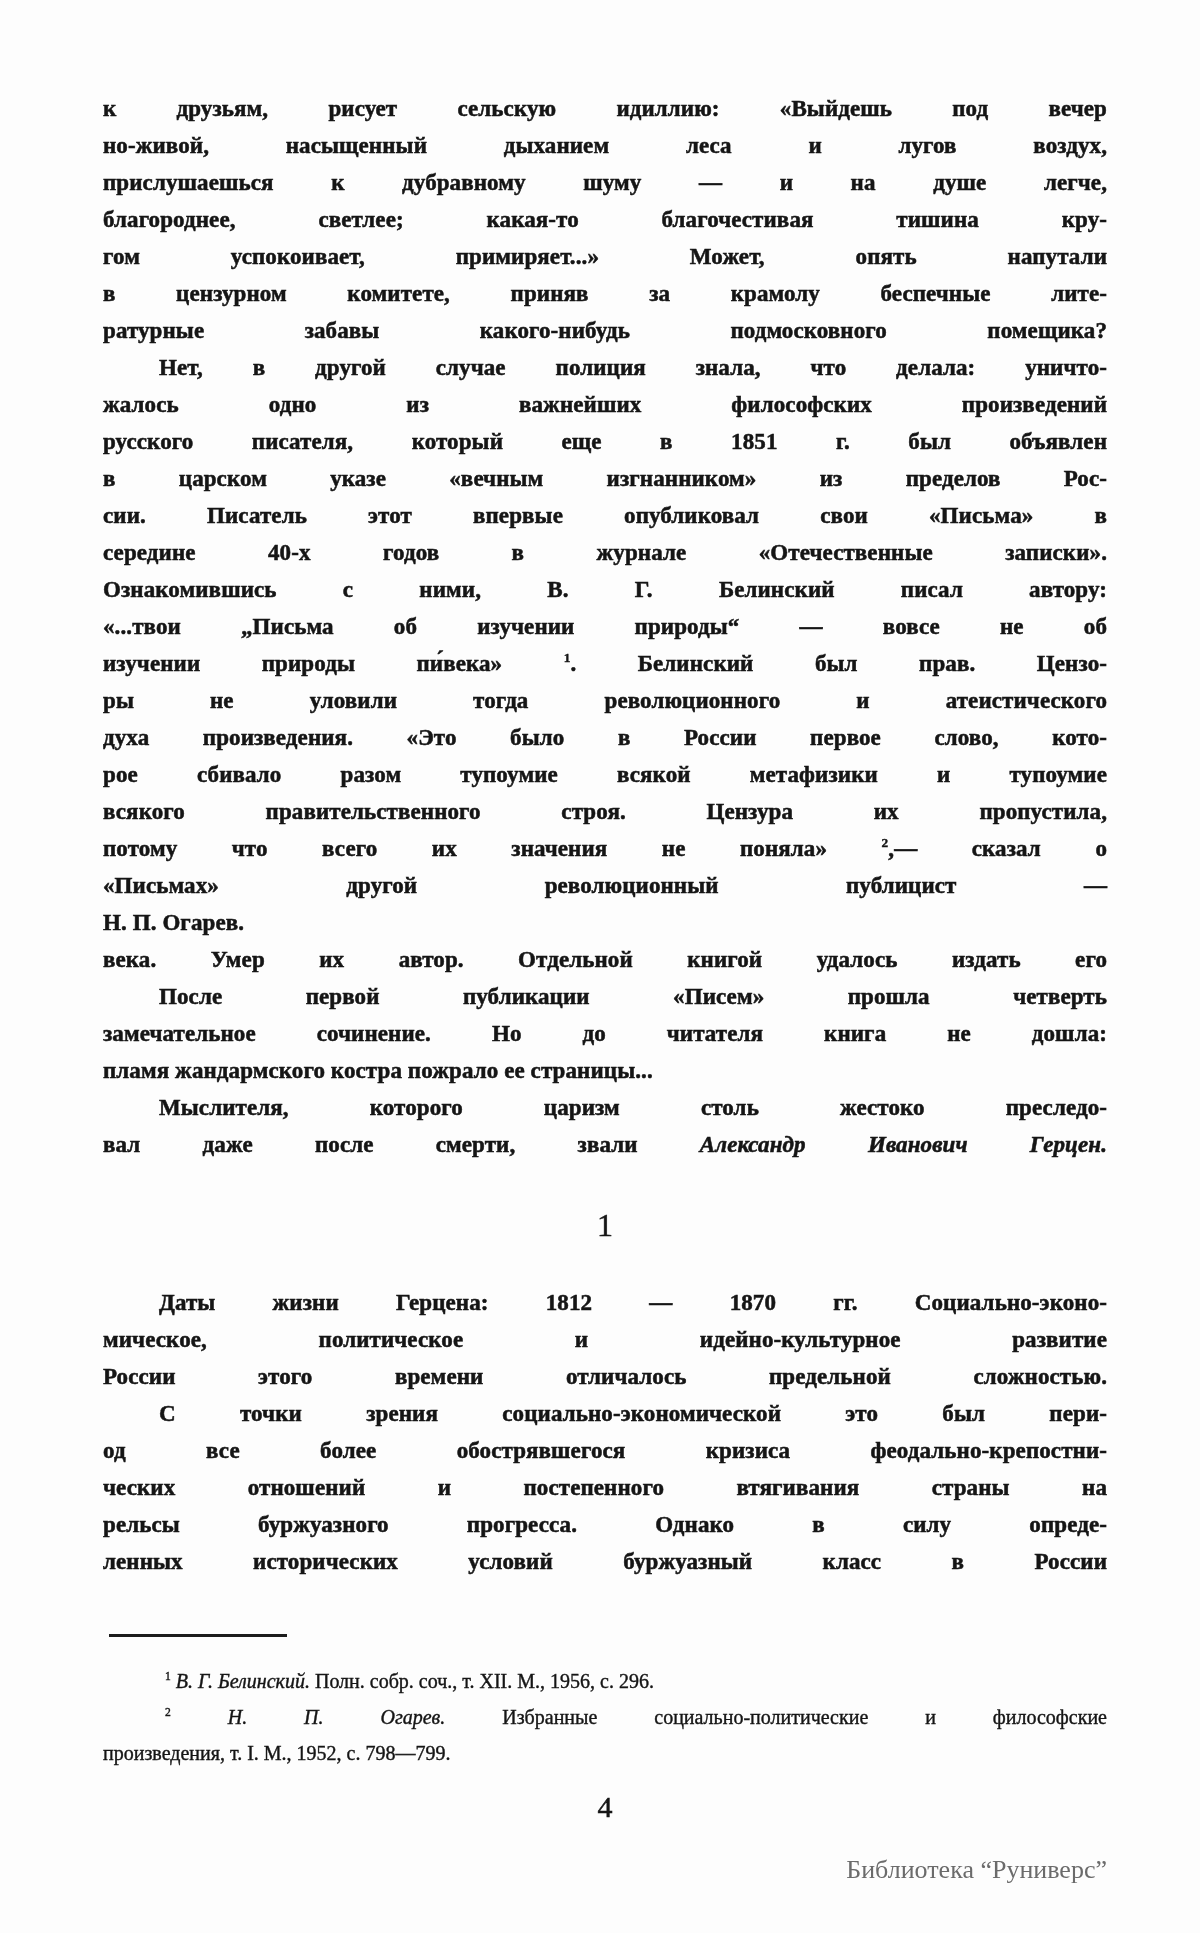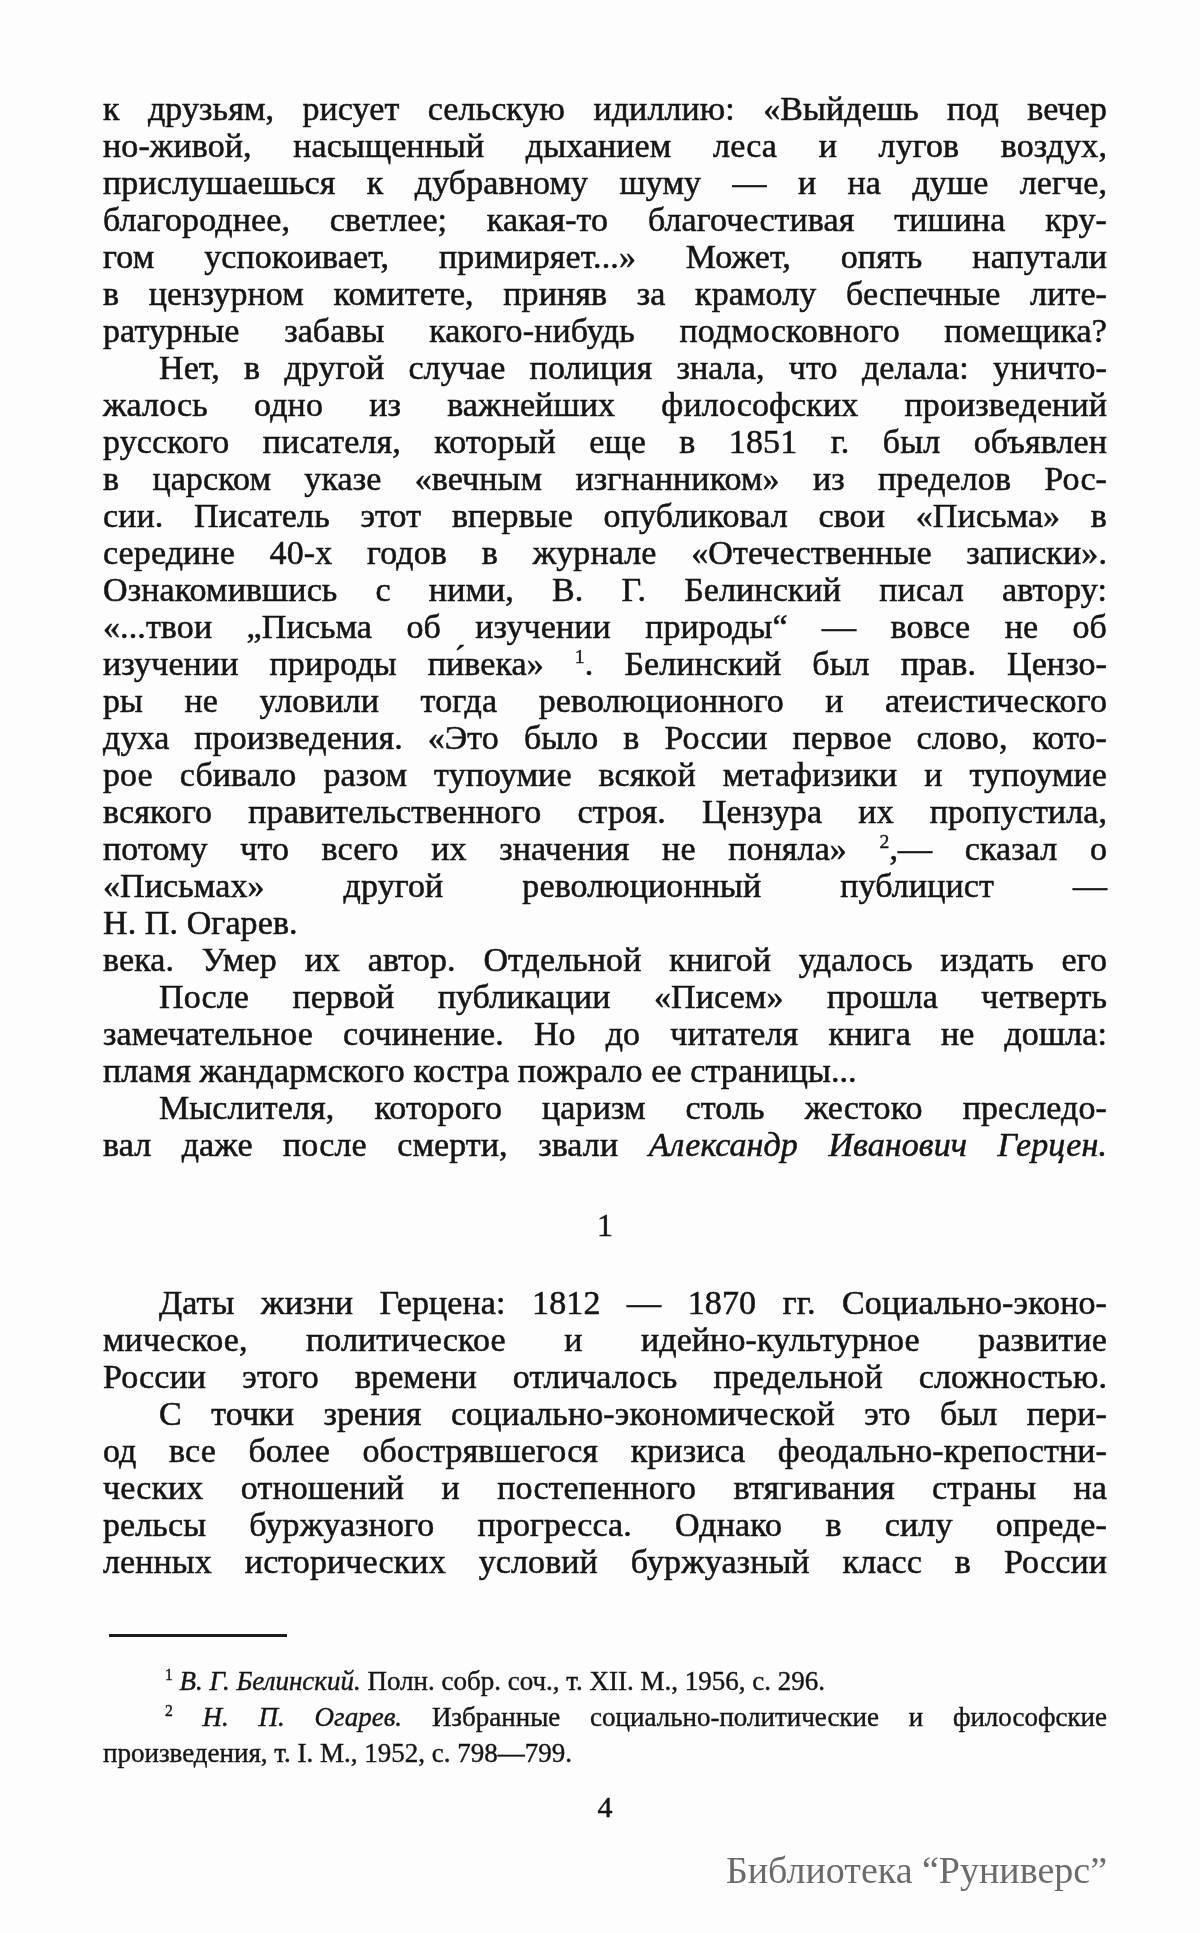--- a/index.html
+++ b/index.html
@@ -13,26 +13,27 @@
     overflow: hidden;
   }
   .text-col {
     position: absolute;
     left: 103px;
     top: 90px;
     width: 1004px;
   }
   .para { margin: 0; }
   .ln {
-    font-size: 34px;
+    font-size: 23px;
     line-height: 37px;
     text-align: justify;
     letter-spacing: 0.1px;
     -webkit-text-stroke: 0.55px #171717;
     white-space: normal;
+    font-weight: bold;
   }
   .ln.fill { text-align-last: justify; }
   .ln.ind { text-indent: 56px; }
   .it { font-style: italic; }
   sup {
     font-size: 0.58em;
     line-height: 0;
     vertical-align: super;
     -webkit-text-stroke: 0.4px #171717;
   }
@@ -46,39 +47,39 @@
   }
   .fn-rule {
     margin-top: 54px;
     margin-left: 6px;
     width: 178px;
     height: 3px;
     background: #1c1c1c;
   }
   .footnotes { margin-top: 26px; }
   .fn-ln {
-    font-size: 27px;
+    font-size: 20px;
     line-height: 36px;
     text-align: justify;
     -webkit-text-stroke: 0.4px #171717;
   }
   .fn-ln.fill { text-align-last: justify; }
   .fn-ln.ind { text-indent: 62px; }
   .page-num {
     margin-top: 20px;
     font-size: 30px;
     line-height: 32px;
     text-align: center;
     -webkit-text-stroke: 0.5px #171717;
   }
   .watermark {
     position: absolute;
     top: 1853px;
     right: 93px;
-    font-size: 38px;
+    font-size: 26px;
     line-height: 34px;
     color: #6b6b6b;
     font-family: "Liberation Serif", "DejaVu Serif", serif;
   }
 </style>
 </head>
 <body>
 
 <div class="page">
   <div class="text-col">

